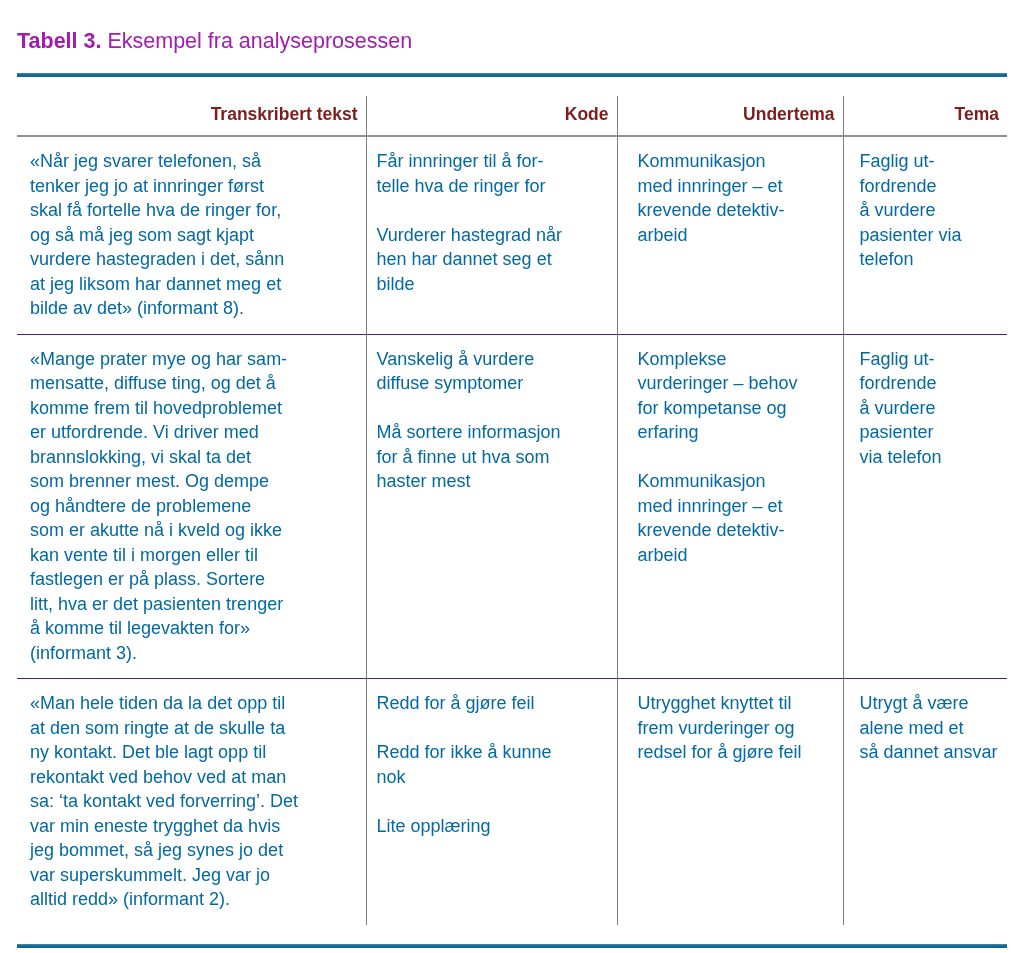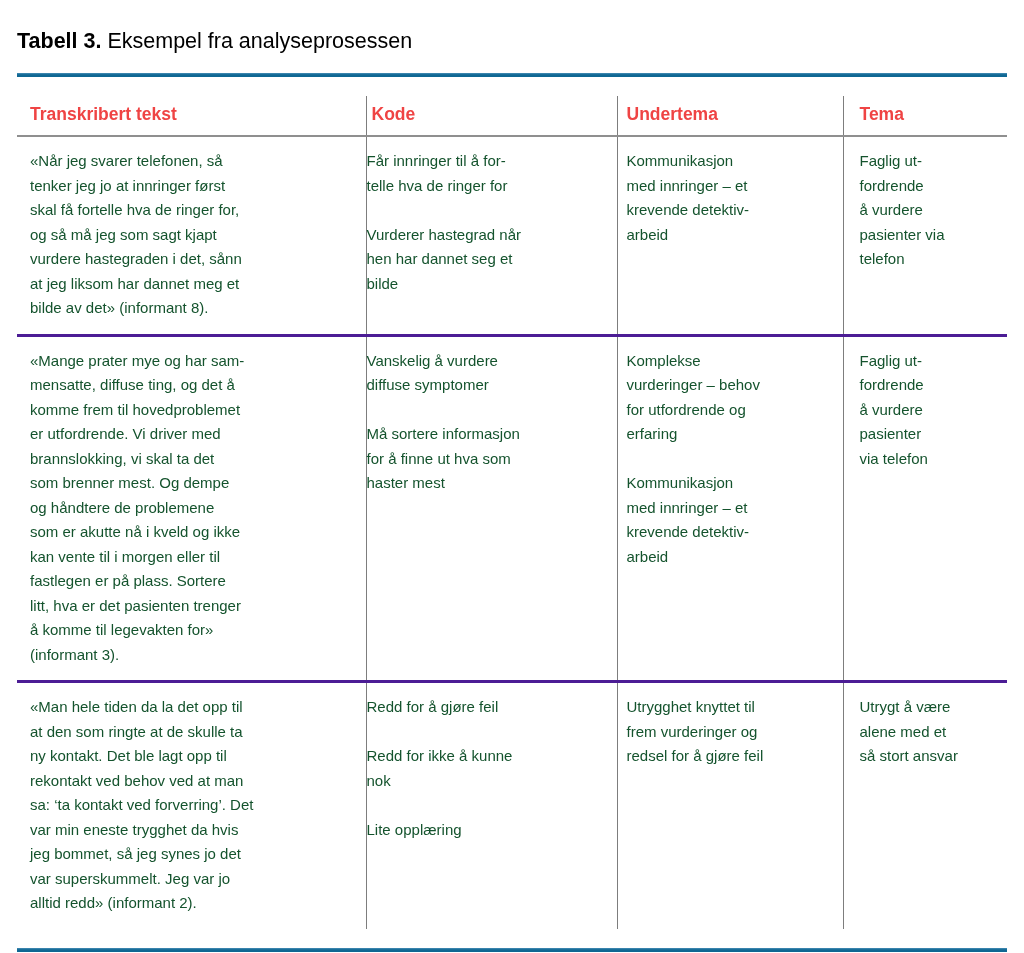--- a/index.html
+++ b/index.html
@@ -12,61 +12,61 @@
     width: 1024px;
     height: 953px;
     background: #ffffff;
     padding: 29px 17px 0 17px;
     overflow: hidden;
   }
   .title {
     font-size: 21.5px;
     font-weight: 400;
     line-height: 24px;
-    color: #000000;
+    color: #a21caf;
   }
   .title-label { font-weight: 700; }
   .rule {
     width: 100%;
     height: 4px;
     background: linear-gradient(#4a8fb7, #0f6793 45%, #0f6793);
     border: none;
   }
   .rule-top { margin-top: 20px; }
   .rule-bottom { margin-top: 19px; }
   table.analysis {
     margin-top: 19px;
     width: 990px;
     table-layout: fixed;
     border-collapse: collapse;
   }
   th {
-    text-align: left;
+    text-align: right;
     font-size: 17.5px;
     font-weight: 700;
-    color: #ef4444;
+    color: #7f1d1d;
     padding: 8px 8px 10px 12px;
     border-bottom: 2px solid #8f8f8f;
     vertical-align: bottom;
   }
   td {
-    font-size: 15px;
+    font-size: 18px;
     font-weight: 400;
     line-height: 24.5px;
     vertical-align: top;
     padding: 12px 8px 13px 12px;
     white-space: pre-line;
-    color: #14532d;
+    color: #0369a1;
   }
-  tbody tr + tr td { border-top: 3px solid #4c1d95; }
+  tbody tr + tr td { border-top: 1px solid #4c1d95; }
   th + th, td + td { border-left: 1px solid #7d7d7d; }
   td.col-first, th.col-first { padding-left: 13px; }
-  td.col-kode { padding-left: 0; }
+  td.col-kode { padding-left: 10px; }
   th.col-kode { padding-left: 5px; }
-  td.col-undertema, th.col-undertema { padding-left: 9px; }
+  td.col-undertema, th.col-undertema { padding-left: 20px; }
   td.col-tema, th.col-tema { padding-left: 16px; }
 </style>
 </head>
 <body>
 
 <div class="page">
 
   <h1 class="title">
     <span class="title-label">Tabell 3.</span>
     <span class="title-text">Eksempel fra analyseprosessen</span>
@@ -129,21 +129,21 @@
 å komme til legevakten for»
 (informant 3).</td>
         <td class="col-kode">Vanskelig å vurdere
 diffuse symptomer
 
 Må sortere informasjon
 for å finne ut hva som
 haster mest</td>
         <td class="col-undertema">Komplekse
 vurderinger – behov
-for utfordrende og
+for kompetanse og
 erfaring
 
 Kommunikasjon
 med innringer – et
 krevende detektiv-
 arbeid</td>
         <td class="col-tema">Faglig ut-
 fordrende
 å vurdere
 pasienter
@@ -163,20 +163,20 @@
 
 Redd for ikke å kunne
 nok
 
 Lite opplæring</td>
         <td class="col-undertema">Utrygghet knyttet til
 frem vurderinger og
 redsel for å gjøre feil</td>
         <td class="col-tema">Utrygt å være
 alene med et
-så stort ansvar</td>
+så dannet ansvar</td>
       </tr>
     </tbody>
   </table>
 
   <div class="rule rule-bottom"></div>
 
 </div>
 
 </body></html>

